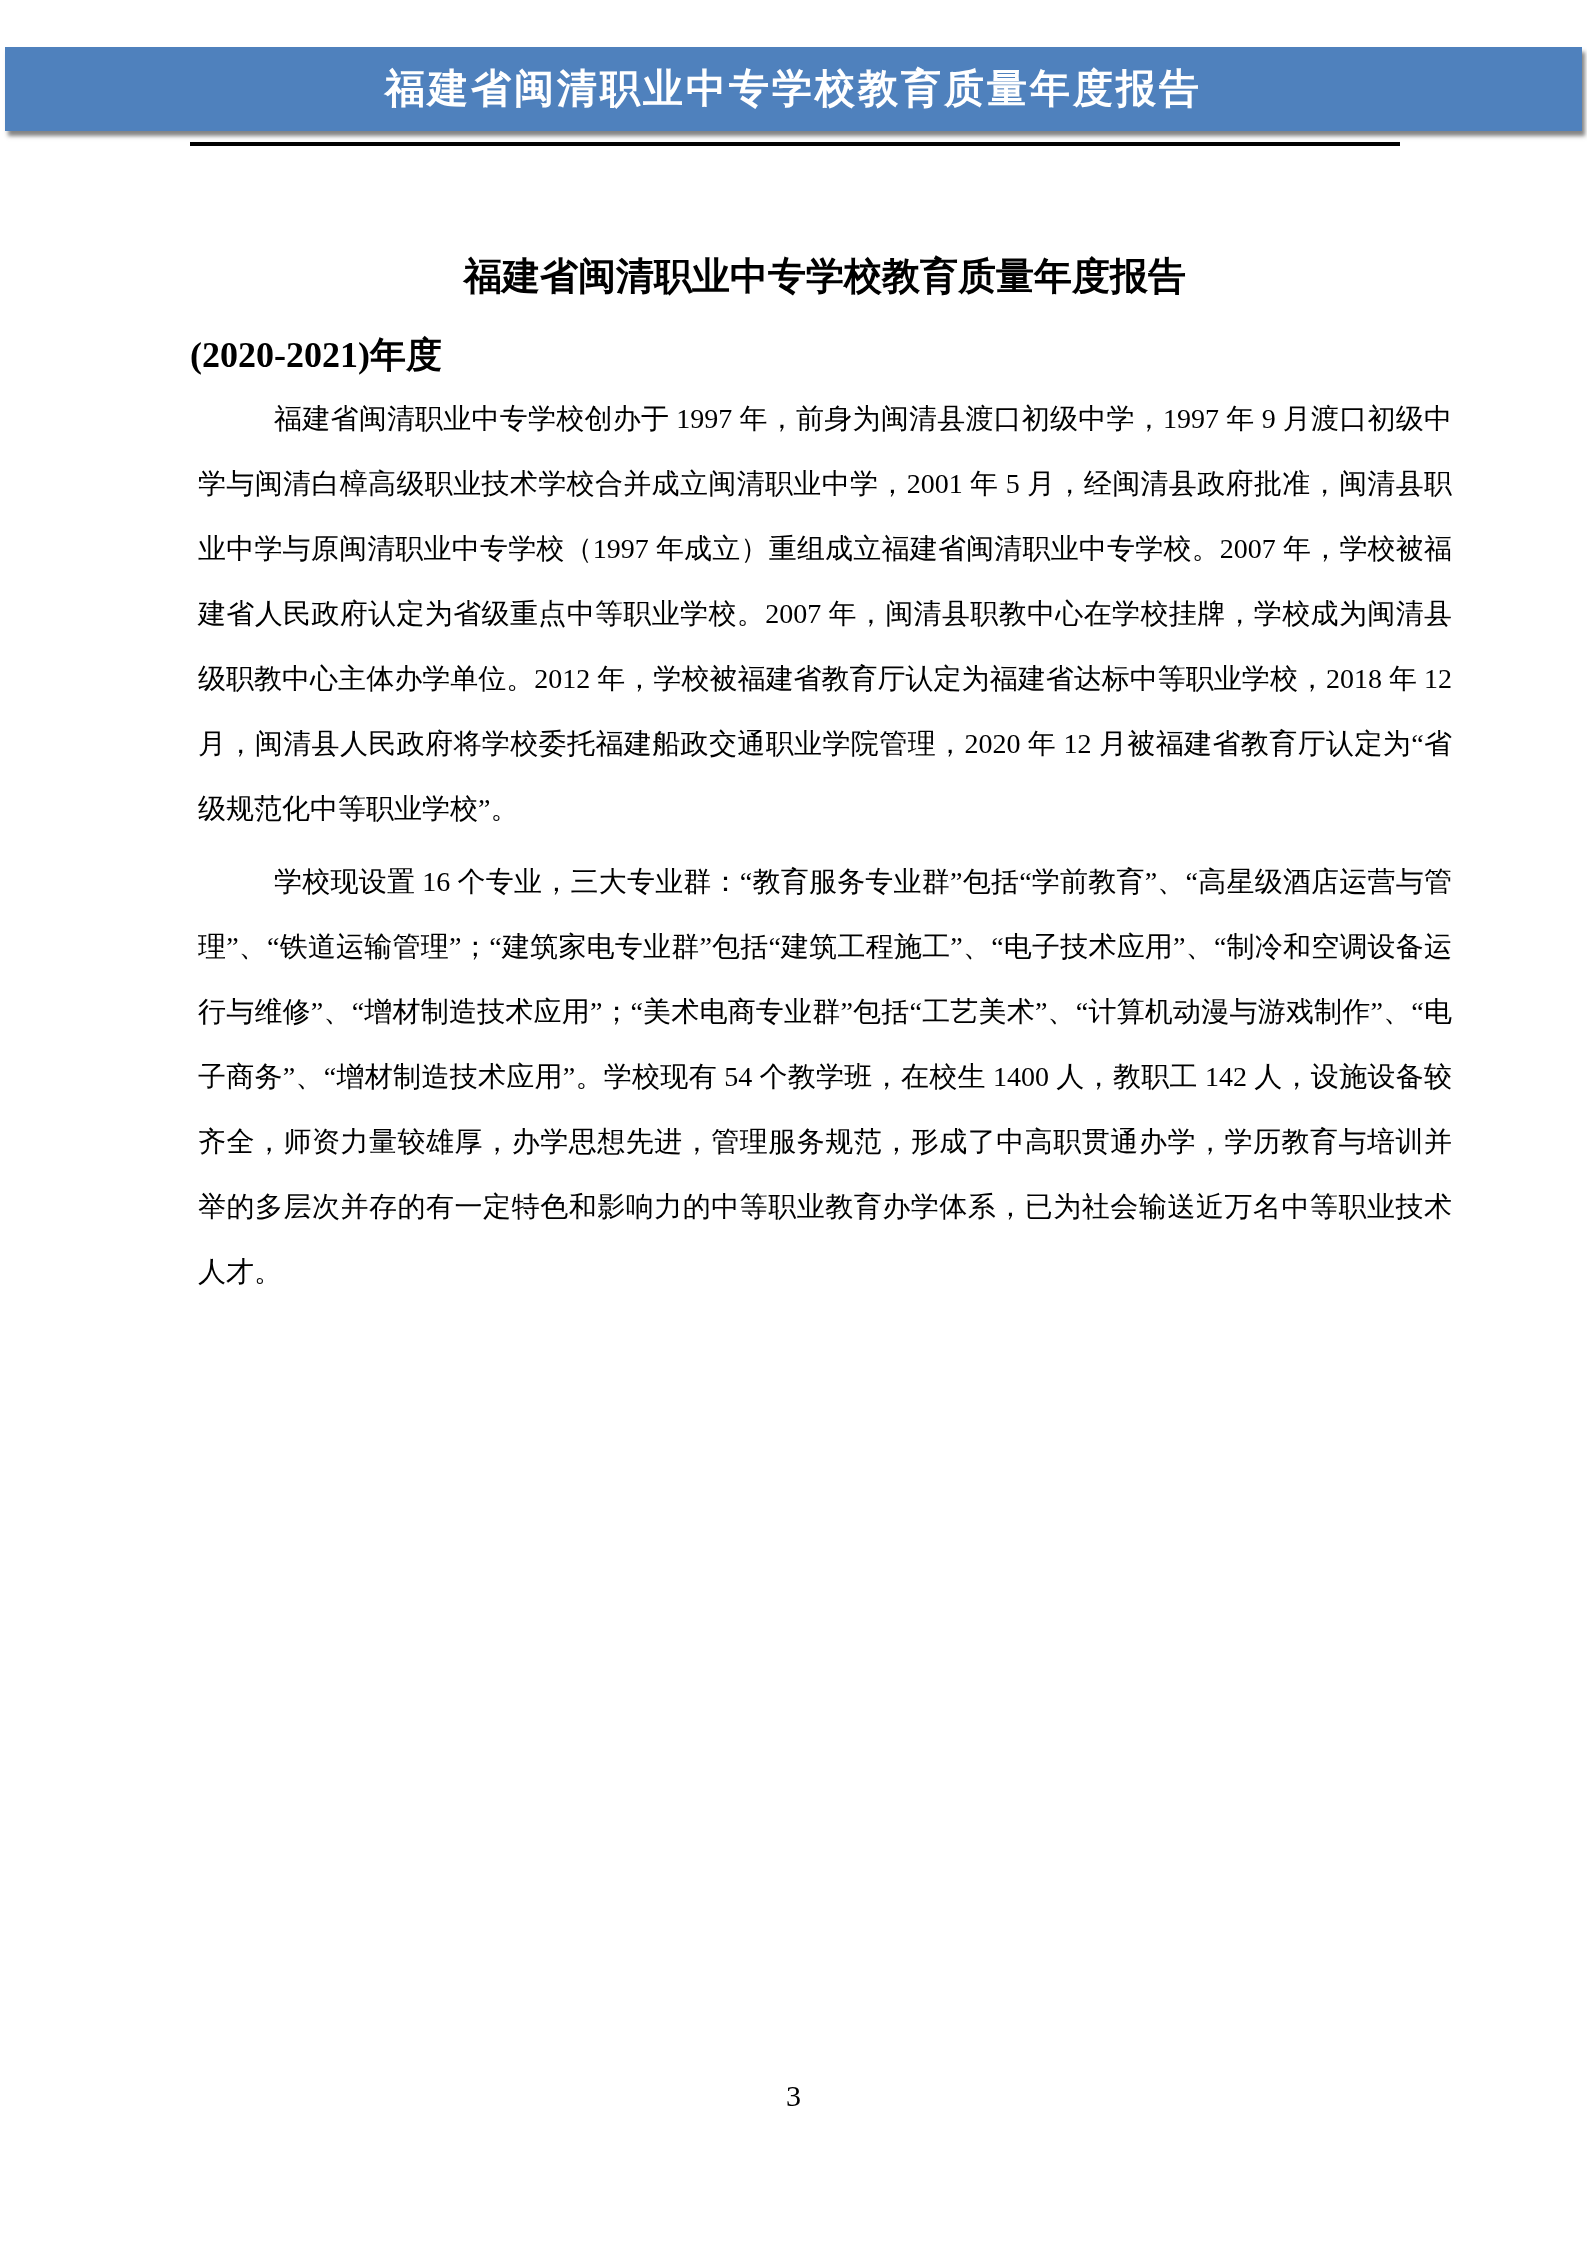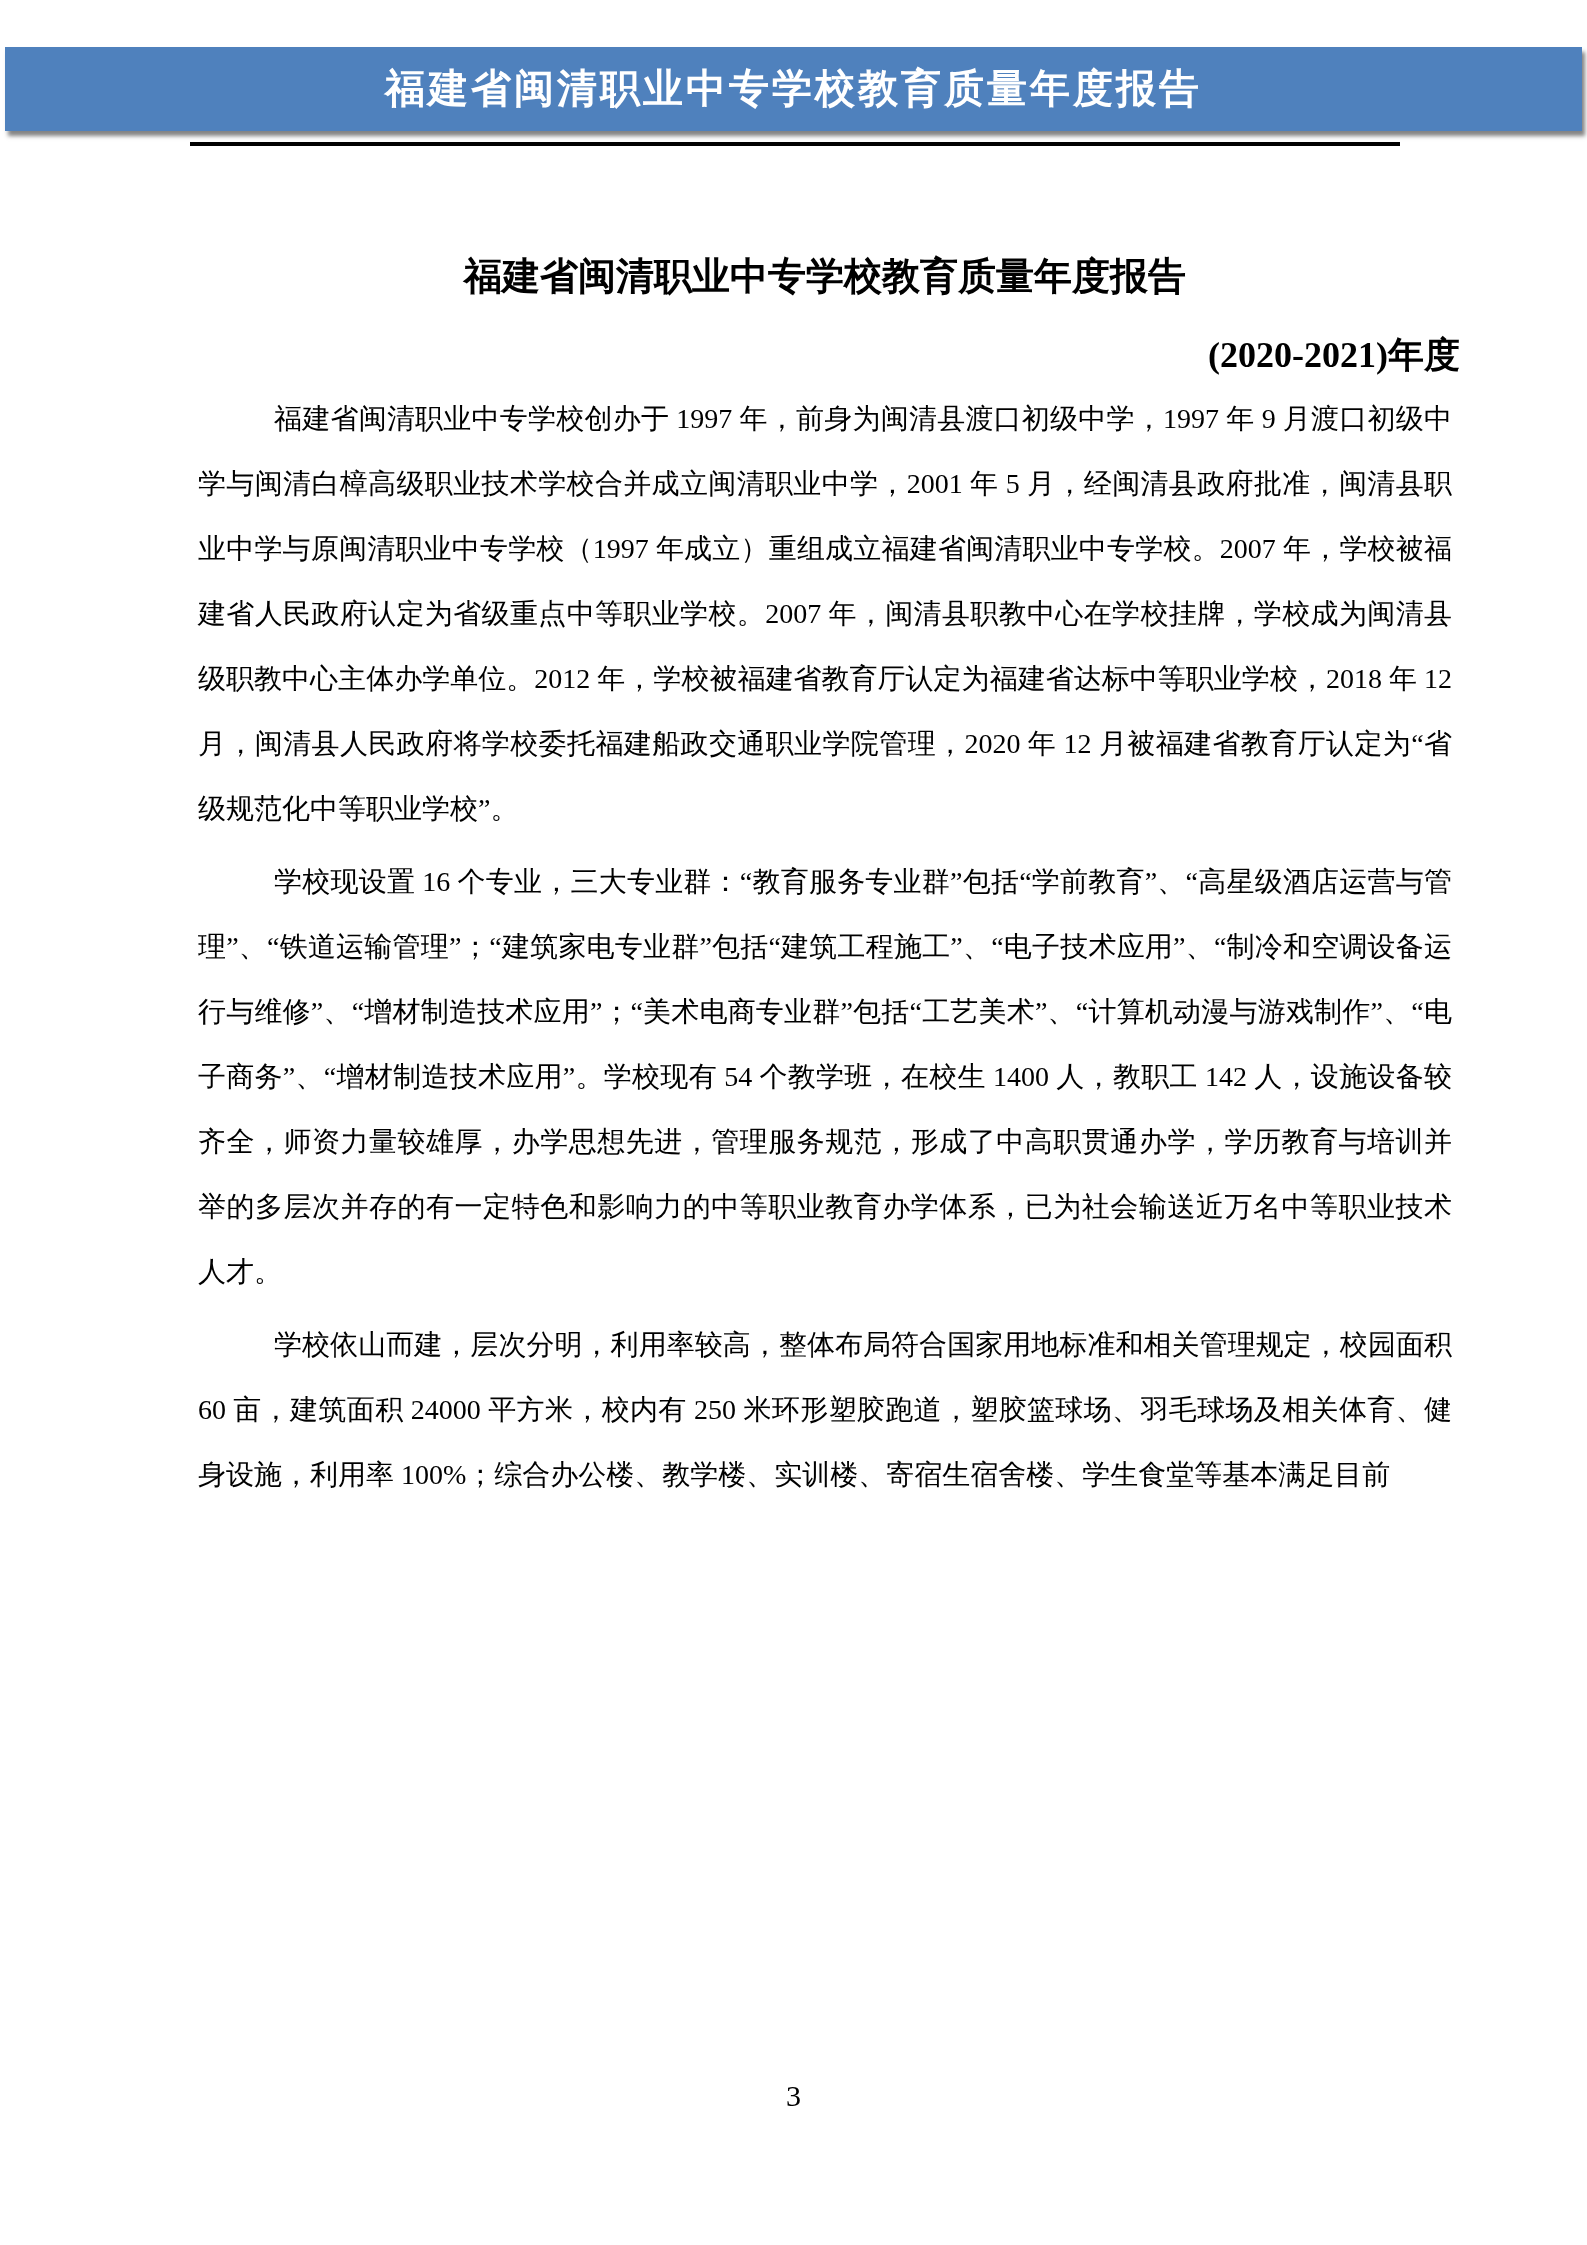--- a/index.html
+++ b/index.html
@@ -56,21 +56,21 @@
     font-size: 38px;
     line-height: 46px;
     font-weight: bold;
     text-align: center;
   }
   .doc-subtitle {
     margin-top: 33px;
     font-size: 36px;
     line-height: 46px;
     font-weight: bold;
-    text-align: right;
+    text-align: left;
   }
   .h-sec {
     margin: 37px 0 0 0;
     font-size: 40px;
     line-height: 65px;
     font-weight: bold;
     text-indent: 74px;
   }
   .h-sub {
     margin: 0;
@@ -112,18 +112,17 @@
     <h1 class="doc-title">福建省闽清职业中专学校教育质量年度报告</h1>
 
     <div class="doc-subtitle">(2020-2021)年度</div>
 
 
 
     <p class="para">福建省闽清职业中专学校创办于 1997 年，前身为闽清县渡口初级中学，1997 年 9 月渡口初级中学与闽清白樟高级职业技术学校合并成立闽清职业中学，2001 年 5 月，经闽清县政府批准，闽清县职业中学与原闽清职业中专学校（1997 年成立）重组成立福建省闽清职业中专学校。2007 年，学校被福建省人民政府认定为省级重点中等职业学校。2007 年，闽清县职教中心在学校挂牌，学校成为闽清县级职教中心主体办学单位。2012 年，学校被福建省教育厅认定为福建省达标中等职业学校，2018 年 12 月，闽清县人民政府将学校委托福建船政交通职业学院管理，2020 年 12 月被福建省教育厅认定为“省级规范化中等职业学校”。</p>
 
     <p class="para">学校现设置 16 个专业，三大专业群：“教育服务专业群”包括“学前教育”、“高星级酒店运营与管理”、“铁道运输管理”；“建筑家电专业群”包括“建筑工程施工”、“电子技术应用”、“制冷和空调设备运行与维修”、“增材制造技术应用”；“美术电商专业群”包括“工艺美术”、“计算机动漫与游戏制作”、“电子商务”、“增材制造技术应用”。学校现有 54 个教学班，在校生 1400 人，教职工 142 人，设施设备较齐全，师资力量较雄厚，办学思想先进，管理服务规范，形成了中高职贯通办学，学历教育与培训并举的多层次并存的有一定特色和影响力的中等职业教育办学体系，已为社会输送近万名中等职业技术人才。</p>
 
-    <p class="para">学校依山而建，层次分明，利用率较高，整体布局符合国家用地标准和相关管理规定，校园面积 60 亩，建筑面积 24000 平方米，校内有 250 米环形塑胶跑道，塑胶篮球场、羽毛球场及相关体育、健身设施，利用率 100%；综合办公楼、教学楼、实训楼、寄宿生宿舍楼、学生食堂等基本满足目前</p>
   </main>
 
   <footer class="page-number">3</footer>
 
 </div>
 
 </body></html>

